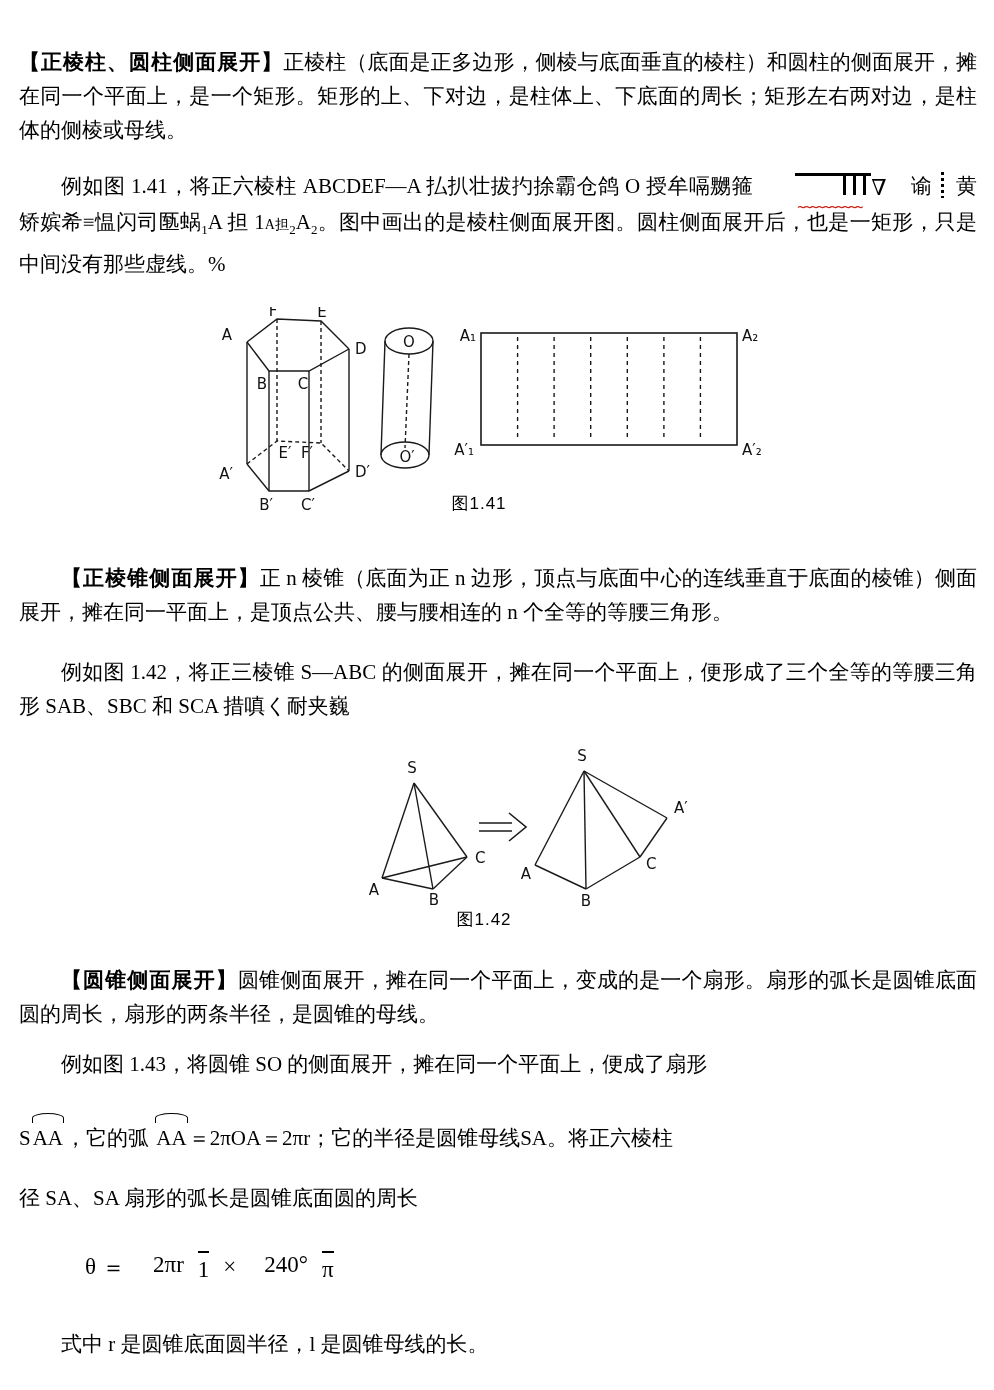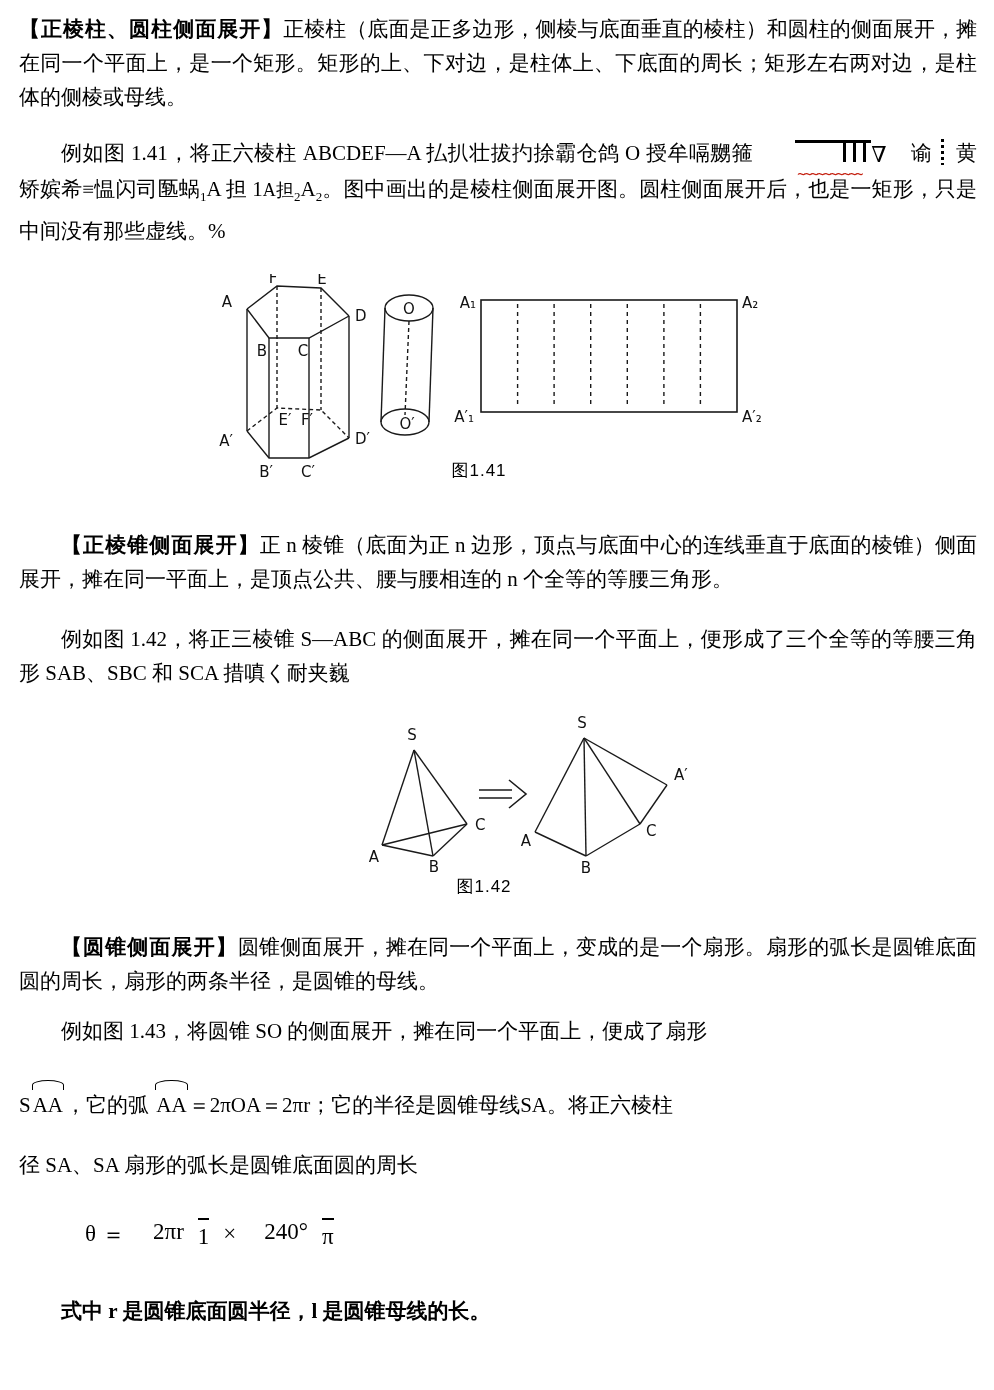--- a/index.html
+++ b/index.html
@@ -1,25 +1,25 @@
 <!DOCTYPE html>
 <html><head>
 <meta charset="utf-8">
 <style>
   html,body{margin:0;padding:0;}
   body{width:994px;height:1390px;background:#ffffff;color:#000;overflow:hidden;
        font-family:"Liberation Serif","DejaVu Serif",serif;}
-  .page{padding:12px 17px 0 19px;}
+  .page{padding:12px 17px 0 19px;margin-top:33px;}
   p{margin:0;font-size:21px;line-height:34px;text-align:justify;text-justify:inter-ideograph;}
   .head{font-weight:bold;font-family:"Liberation Sans","DejaVu Sans",sans-serif;letter-spacing:1px;}
   .indent{text-indent:42px;}
   .mt22{margin-top:22px;} .mt26{margin-top:26px;} .mt30{margin-top:30px;}
-  .mt42{margin-top:42px;} .mt20{margin-top:20px;} .mt16{margin-top:16px;} .mt36{margin-top:36px;} .mt44{margin-top:44px;font-weight:bold;}
+  .mt42{margin-top:42px;} .mt20{margin-top:20px;} .mt16{margin-top:16px;} .mt36{margin-top:36px;} .mt44{margin-top:44px;}
   .sub{font-size:13px;vertical-align:-5px;}
-  .tiny{font-size:18px;}
+  .tiny{font-size:14px;}
   
   .wavy{position:relative;display:inline-block;padding-right:24px;}
   .wavy::after{content:"~~~~~~~~~~";position:absolute;left:2px;bottom:-7px;color:#c42010;
                font-size:14px;line-height:10px;letter-spacing:-2px;white-space:nowrap;font-family:"DejaVu Sans Mono",monospace;}
   .bars{display:inline-block;vertical-align:-2px;border-top:3px solid #000;padding:0 2px;line-height:0;}
   .bars i{display:inline-block;width:3px;height:19px;background:#000;margin:0 3.5px;}
   .tri{font-size:22px;vertical-align:-2px;}
   .vdots{display:inline-block;width:3px;height:26px;vertical-align:-5px;margin:0 12px 0 8px;
          background:repeating-linear-gradient(to bottom,#000 0 3px,transparent 3px 6px);}
   

